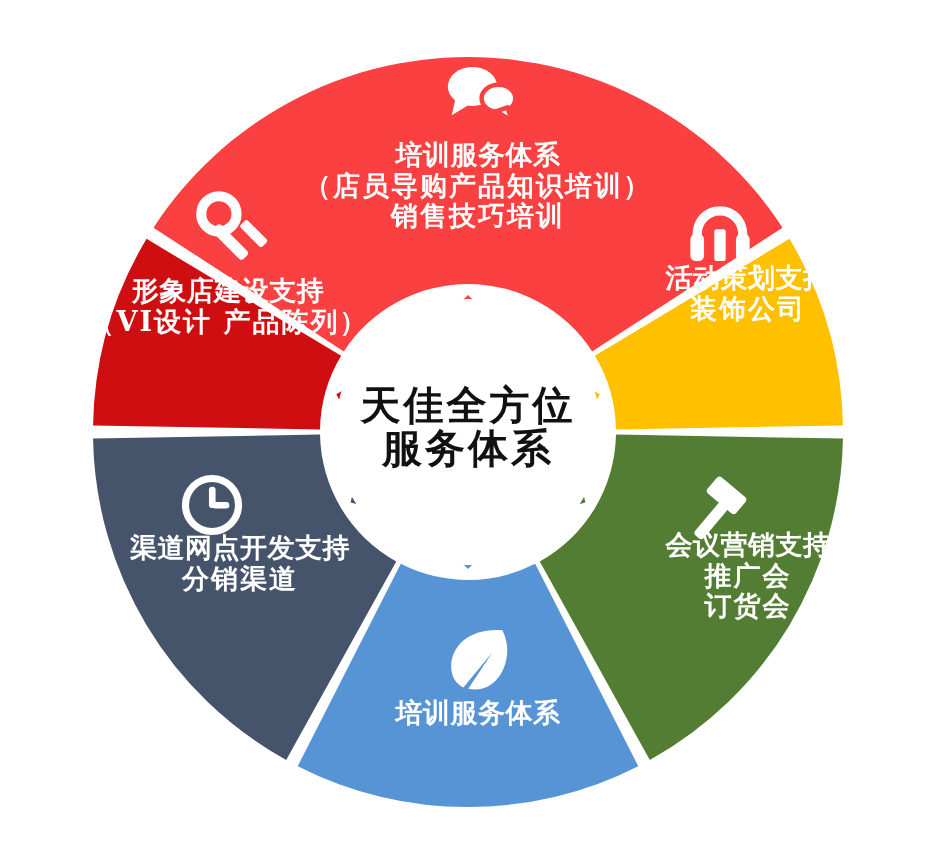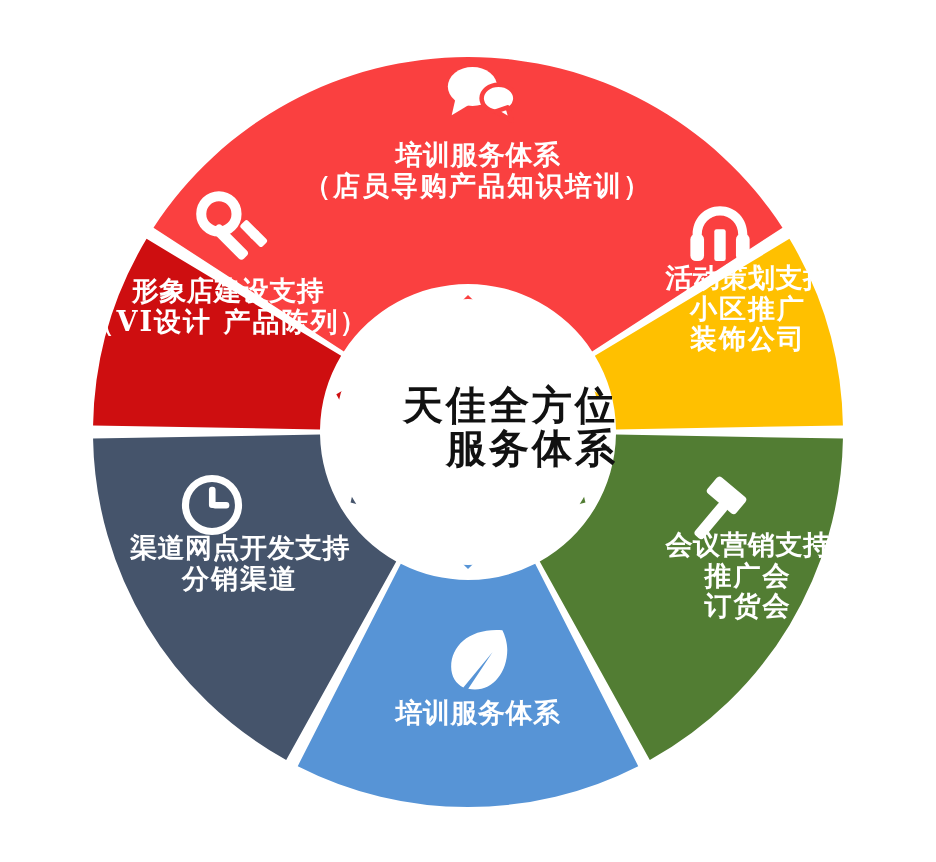--- a/index.html
+++ b/index.html
@@ -41,21 +41,21 @@
   .seg-sub {
     font-weight: bold;
     font-size: 27px;
     letter-spacing: 2px;
     white-space: nowrap;
     margin-top: 3px;
     font-family: "DejaVu Serif", "Liberation Serif", serif;
   }
   .hub-text {
     position: absolute;
-    text-align: right;
+    text-align: center;
     color: #111111;
     font-weight: bold;
     font-size: 40px;
     line-height: 1.08;
     letter-spacing: 3px;
     white-space: nowrap;
     pointer-events: none;
   }
 </style>
 </head>
@@ -132,25 +132,25 @@
         <path d="M 348.223824189376 424.67417525581715 A 120 120 0 0 1 362.54194648056415 374.740948768847" fill="none" stroke="#ce0e10" stroke-width="7" stroke-linecap="butt"></path>
         <path d="M 336.3071476564503 394.2376822530711 L 350.5432485926729 420.69020120261354 L 362.397745330961 379.3486580530426 Z" fill="#ce0e10"></path>
       </g>
 
     <circle cx="468" cy="432" r="133" fill="#ffffff"></circle>
   </svg>
 
   <div class="seg-text" id="label-training" style="width: 460px; left: 248px; top: 142px;">
     <div class="seg-title">培训服务体系</div>
     <div class="seg-sub">（店员导购产品知识培训）</div>
+    <div class="seg-sub">销售技巧培训</div>
   </div>
 
   <div class="seg-text" id="label-activity" style="width: 280px; left: 608px; top: 265px;">
     <div class="seg-title">活动策划支持</div>
-    <div class="seg-sub">小区推广</div>
     <div class="seg-sub">装饰公司</div>
   </div>
 
   <div class="seg-text" id="label-conference" style="width: 280px; left: 608px; top: 532px; text-align: center;">
     <div class="seg-title">会议营销支持</div>
     <div class="seg-sub">推广会</div>
     <div class="seg-sub">订货会</div>
   </div>
 
   <div class="seg-text" id="label-bidding" style="width: 320px; left: 318px; top: 700px;">

